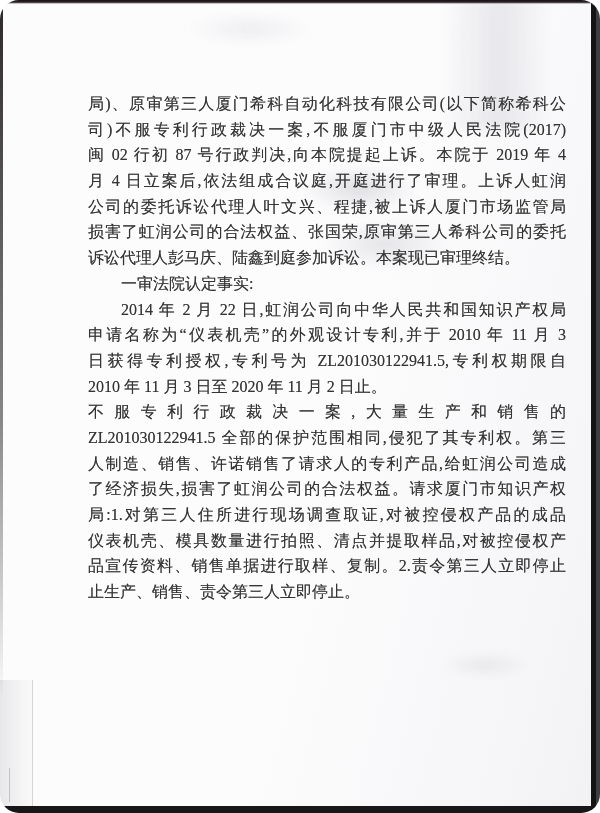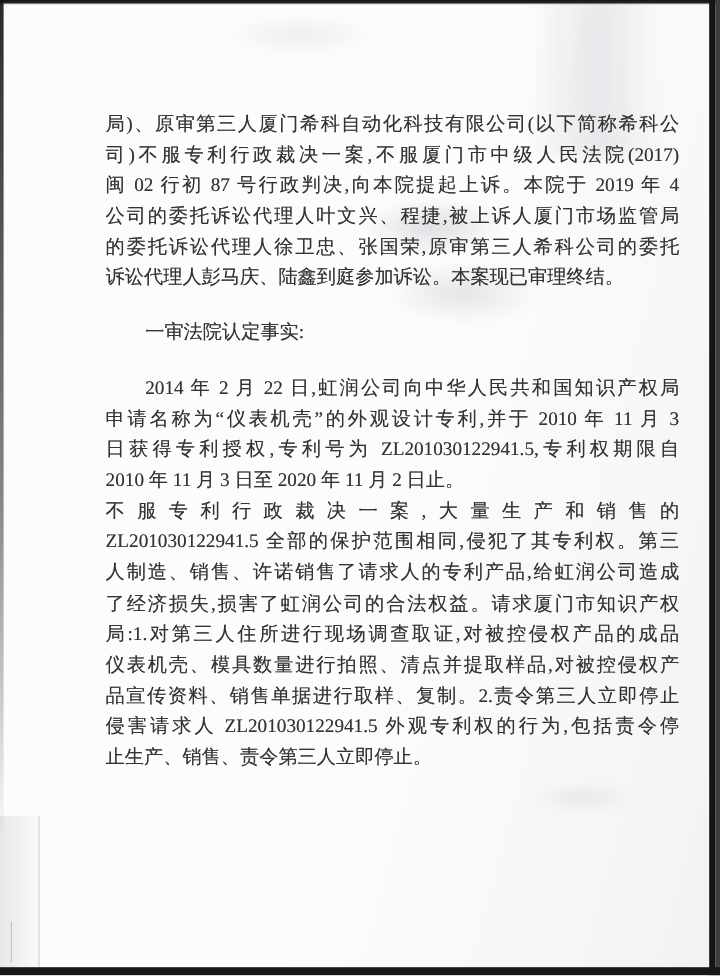--- a/index.html
+++ b/index.html
@@ -1,19 +1,19 @@
 <!DOCTYPE html>
 <html><head>
 <meta charset="utf-8">
 <style>
   html,body{margin:0;padding:0;width:600px;height:813px;overflow:hidden;}
   body{background:#ffffff;font-family:"Liberation Serif","DejaVu Serif",serif;}
 
   .scan{position:relative;width:600px;height:813px;overflow:hidden;
-        background:linear-gradient(105deg,#fcfcfd 55%,#f5f5f7 90%,#f1f1f4 100%);}
+        background:linear-gradient(105deg,#fcfcfd 55%,#f5f5f7 90%,#f1f1f4 100%);border-radius:19px;}
 
   
   .edge-top{position:absolute;left:0;top:0;width:600px;height:4px;
             background:linear-gradient(to bottom,#171114 0%,#2b2327 55%,rgba(43,35,39,0) 100%);}
   .edge-left{position:absolute;left:0;top:0;width:3px;height:700px;
              background:linear-gradient(to bottom,rgba(22,17,19,.9) 0%,rgba(22,17,19,.5) 60%,rgba(22,17,19,0) 100%);}
   .edge-right-line{position:absolute;left:591px;top:0;width:5px;height:813px;background:#141414;}
   .edge-right-strip{position:absolute;left:596px;top:0;width:4px;height:813px;background:#3e3e40;}
   .edge-bottom{position:absolute;left:0;top:806px;width:600px;height:7px;background:#181718;}
 
@@ -36,53 +36,53 @@
              background:radial-gradient(closest-side,rgba(150,152,160,.14),rgba(150,152,160,0));}
   .smudge.s4{left:440px;top:652px;width:90px;height:26px;
              background:radial-gradient(closest-side,rgba(140,142,150,.14),rgba(140,142,150,0));}
 
   
   .text-block{position:absolute;left:88px;top:91px;width:478px;color:#343434;}
   .line{font-size:16px;line-height:25.7px;height:25.7px;overflow:hidden;
         text-align:justify;text-align-last:justify;white-space:normal;
         text-shadow:0 0 .5px rgba(46,46,46,.55);}
   .line.end{text-align-last:left;}
-  .line.indent{text-indent:33px;margin-top:20px;}
+  .line.indent{text-indent:33px;}
 </style>
 </head>
 <body>
 
 <div class="scan">
   <div class="shadow-band"></div>
 
   <div class="smudge s3"></div>
   <div class="smudge s1"></div>
   <div class="smudge s2"></div>
   <div class="smudge s4"></div>
 
   <div class="text-block">
       <div class="line">局)、原审第三人厦门希科自动化科技有限公司(以下简称希科公</div>
       <div class="line">司)不服专利行政裁决一案,不服厦门市中级人民法院(2017)</div>
       <div class="line">闽 02 行初 87 号行政判决,向本院提起上诉。本院于 2019 年 4</div>
+      <div class="line">月 4 日立案后,依法组成合议庭,开庭进行了审理。上诉人虹润</div>
       <div class="line">公司的委托诉讼代理人叶文兴、程捷,被上诉人厦门市场监管局</div>
-      <div class="line">的委托诉讼代理人徐卫忠、张国荣,原审第三人希科公司的委托</div>
+      <div class="line">损害了虹润公司的合法权益、张国荣,原审第三人希科公司的委托</div>
       <div class="line end">诉讼代理人彭马庆、陆鑫到庭参加诉讼。本案现已审理终结。</div>
       <div class="line indent end">一审法院认定事实:</div>
       <div class="line indent">2014 年 2 月 22 日,虹润公司向中华人民共和国知识产权局</div>
       <div class="line">申请名称为“仪表机壳”的外观设计专利,并于 2010 年 11 月 3</div>
       <div class="line">日获得专利授权,专利号为 ZL201030122941.5,专利权期限自</div>
       <div class="line end">2010 年 11 月 3 日至 2020 年 11 月 2 日止。</div>
       <div class="line spread">不服专利行政裁决一案,大量生产和销售的</div>
       <div class="line">ZL201030122941.5 全部的保护范围相同,侵犯了其专利权。第三</div>
       <div class="line">人制造、销售、许诺销售了请求人的专利产品,给虹润公司造成</div>
       <div class="line">了经济损失,损害了虹润公司的合法权益。请求厦门市知识产权</div>
       <div class="line">局:1.对第三人住所进行现场调查取证,对被控侵权产品的成品</div>
       <div class="line">仪表机壳、模具数量进行拍照、清点并提取样品,对被控侵权产</div>
       <div class="line">品宣传资料、销售单据进行取样、复制。2.责令第三人立即停止</div>
-      <div class="line">侵害请求人 ZL201030122941.5 外观专利权的行为,包括责令停</div>
       <div class="line end">止生产、销售、责令第三人立即停止。</div>
     </div>
 
   <div class="under-page"></div>
   <div class="under-page-line"></div>
   <div class="edge-top"></div>
   <div class="edge-left"></div>
   <div class="edge-right-line"></div>
   <div class="edge-right-strip"></div>
   <div class="edge-bottom"></div>

